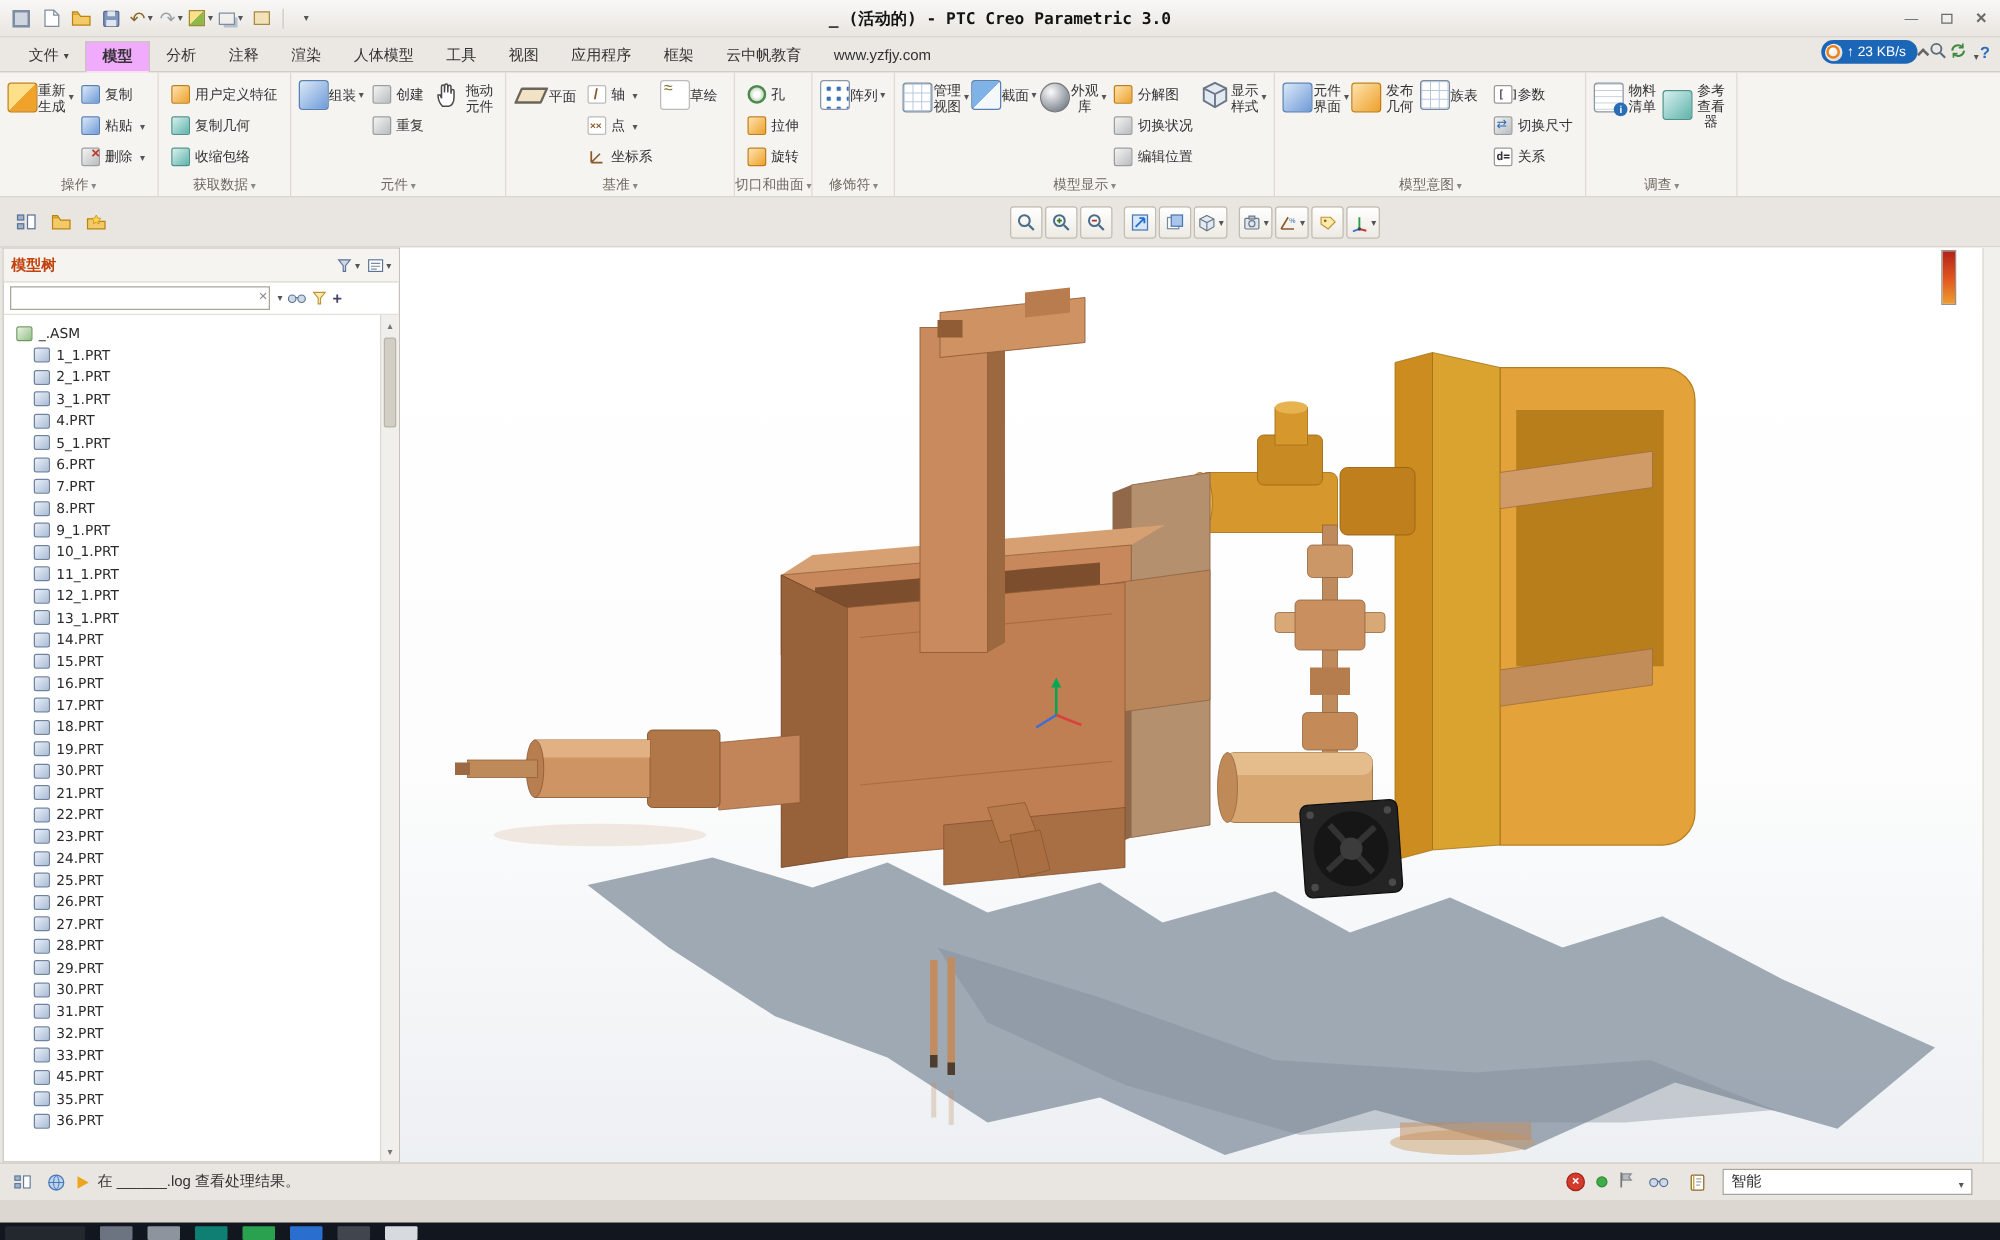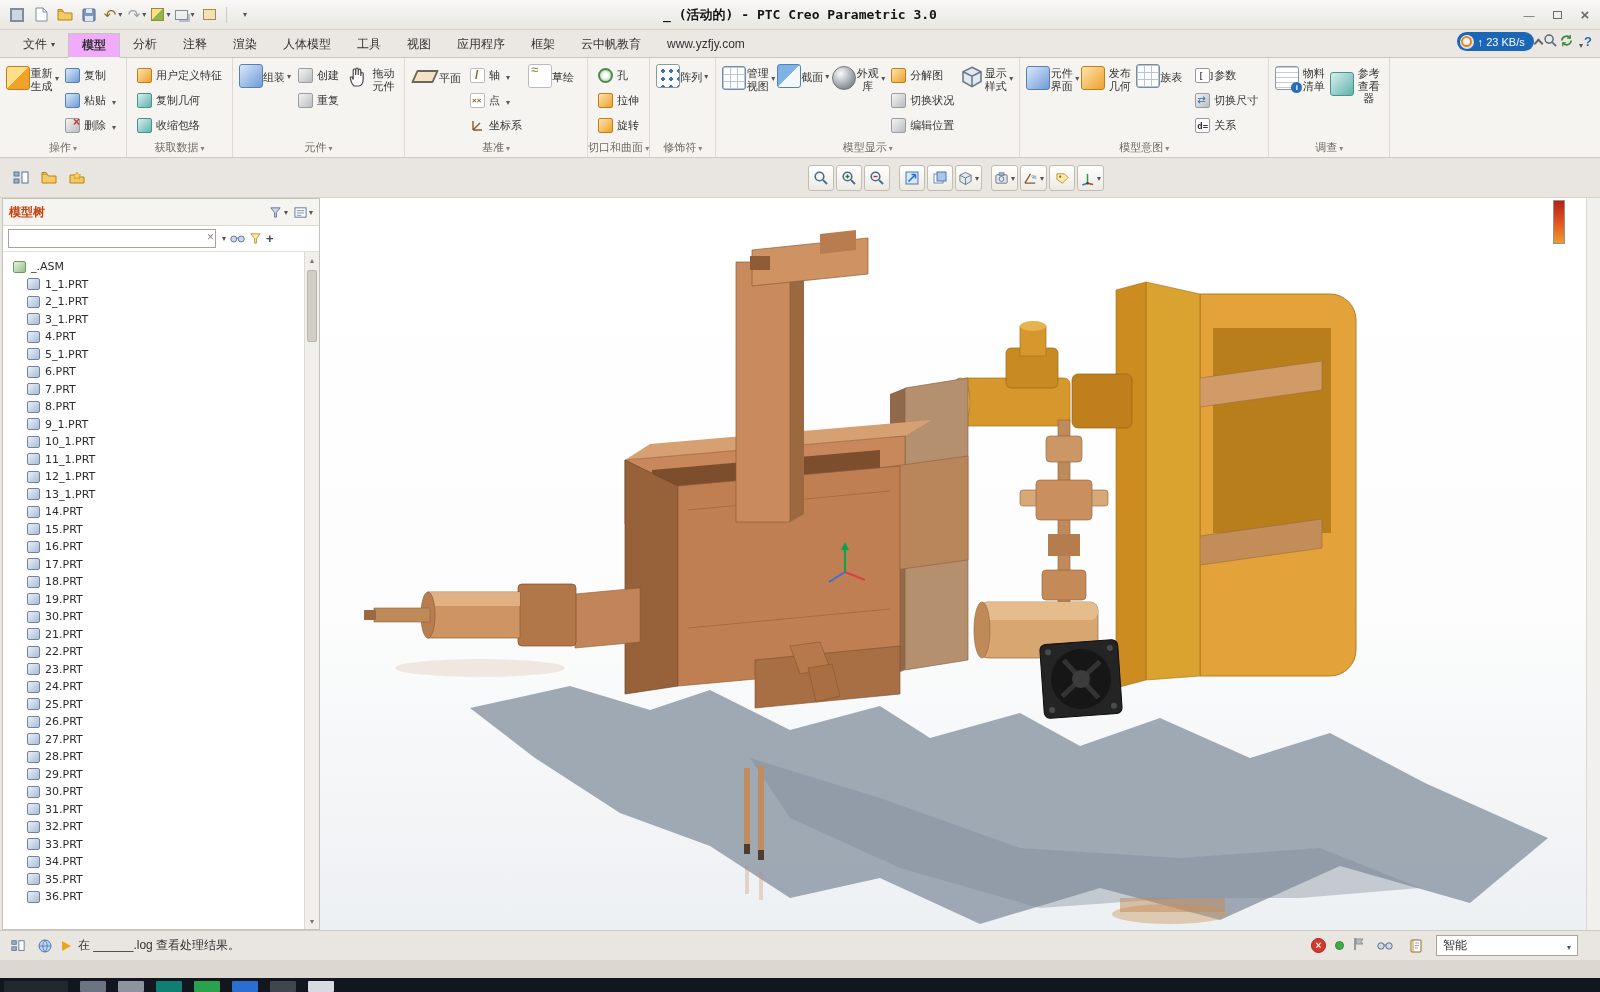--- a/index.html
+++ b/index.html
@@ -140,21 +140,21 @@
 
 #statusbar{position:absolute;left:0;top:930px;width:1600px;height:30px;background:#e9e6e1;
   border-top:1px solid #cfcbc3;display:flex;align-items:center;padding:0 8px;gap:7px}
 .arrow-gold{width:0;height:0;border-left:9px solid #eca61e;border-top:5px solid transparent;border-bottom:5px solid transparent}
 .stat-msg{color:#333}
 .stat-right{margin-left:auto;display:flex;align-items:center;gap:9px}
 .err{width:15px;height:15px;border-radius:50%;background:#d23b2e;border:1px solid #a32318;
   color:#fff;font-size:10px;font-weight:bold;display:flex;align-items:center;justify-content:center}
 .err::after{content:"×"}
 .gdot{width:9px;height:9px;border-radius:50%;background:#3fae49;border:1px solid #2d8a36}
-.sel{display:flex;align-items:center;justify-content:space-between;width:142px;height:21px;
+.sel{display:flex;align-items:center;justify-content:space-between;width:200px;height:21px;
   background:#fff;border:1px solid #a9a59b;padding:0 6px;margin-right:14px}
 #filler{position:absolute;left:0;top:960px;width:1600px;height:18px;background:#dcd8d1}
 #taskbar{position:absolute;left:0;top:978px;width:1600px;height:14px;background:#12161f;display:flex;align-items:flex-end;gap:12px;padding-left:4px}
 .tbitem{width:26px;height:11px;border-radius:1px}
 .tbitem.start{width:64px}
 </style>
 </head>
 <body>
 
 <div id="app">
@@ -832,21 +832,21 @@
       <span>32.PRT</span>
     </div>
 
     <div class="titem prt" style="padding-left: 20px;">
       <span class="ti"></span>
       <span>33.PRT</span>
     </div>
 
     <div class="titem prt" style="padding-left: 20px;">
       <span class="ti"></span>
-      <span>34.PRT</span>
+      <span>45.PRT</span>
     </div>
 
     <div class="titem prt" style="padding-left: 20px;">
       <span class="ti"></span>
       <span>35.PRT</span>
     </div>
 
     <div class="titem prt" style="padding-left: 20px;">
       <span class="ti"></span>
       <span>36.PRT</span>

